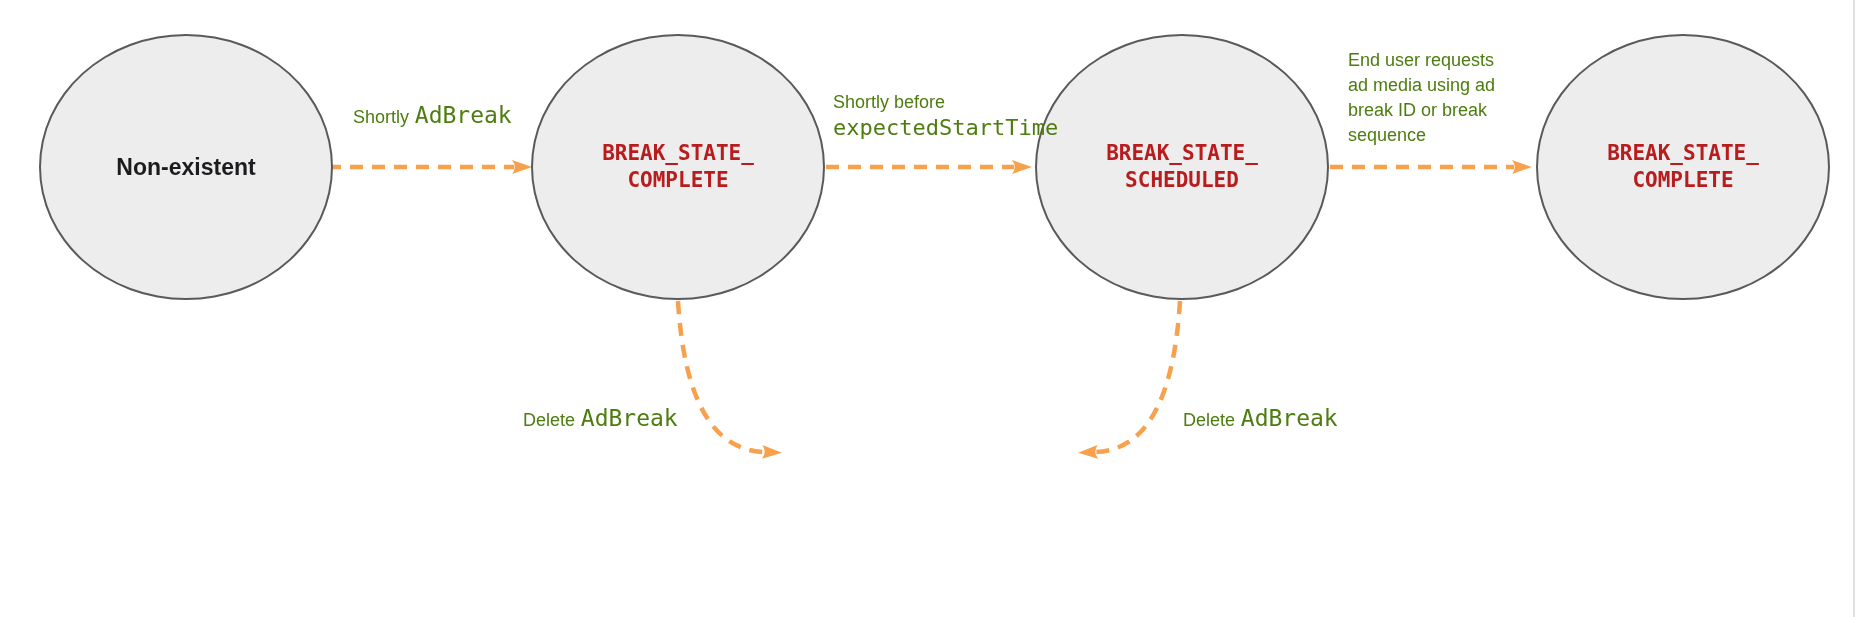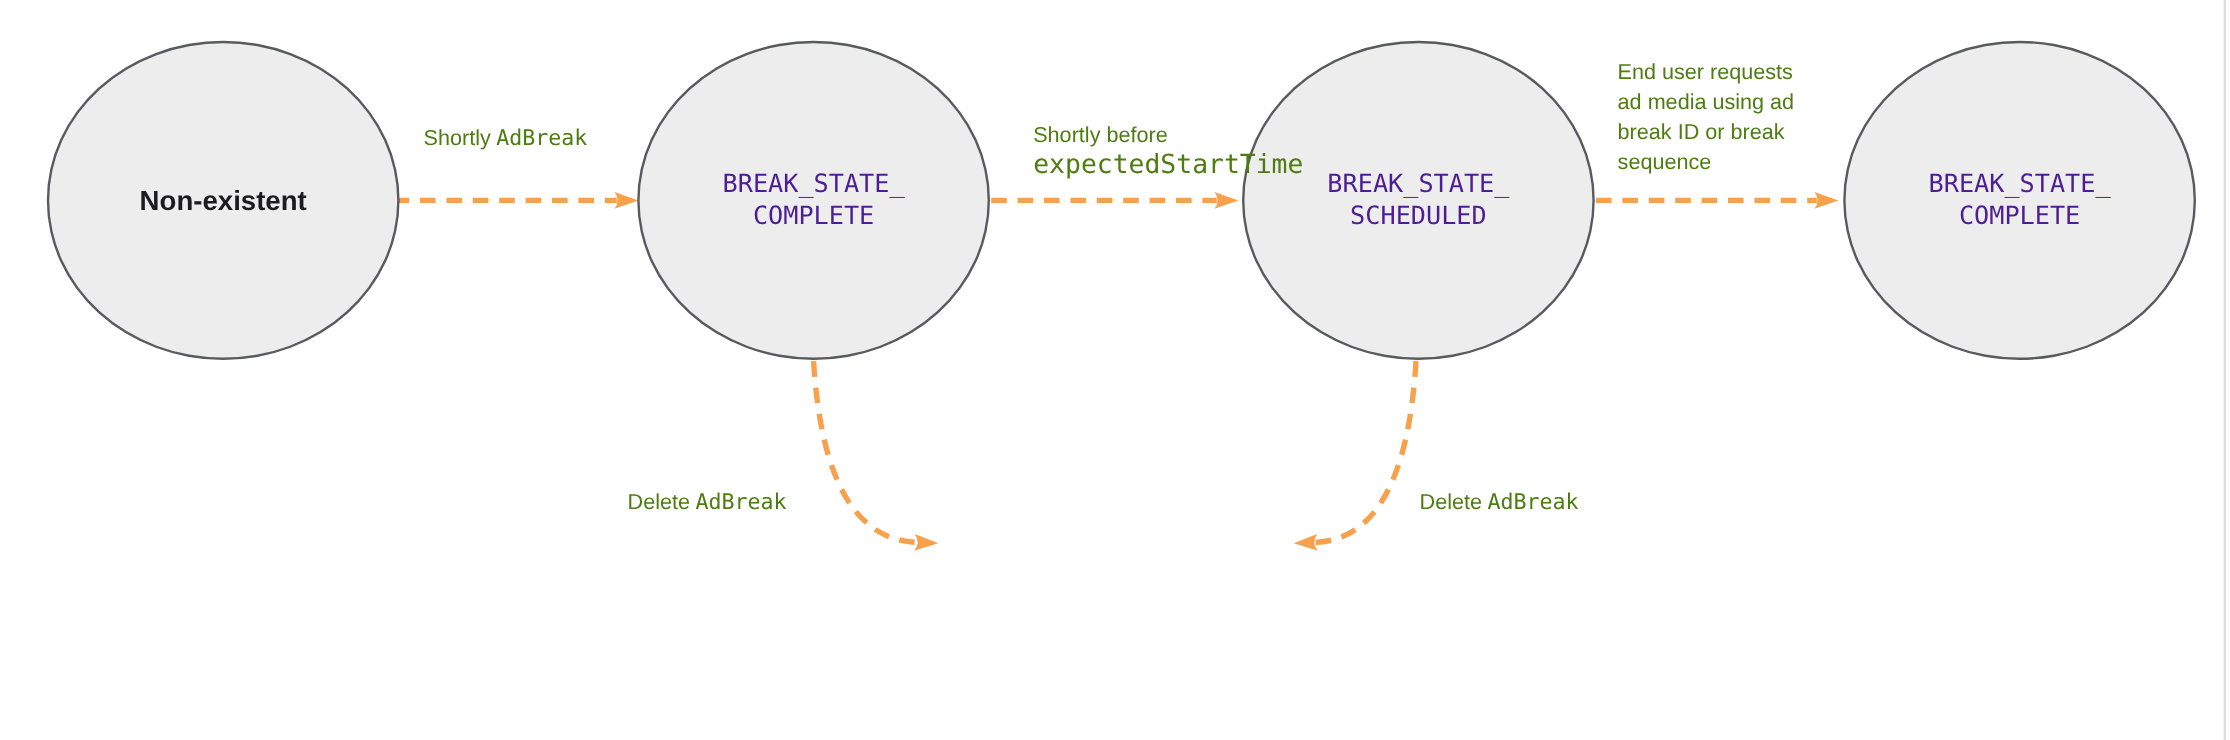--- a/index.html
+++ b/index.html
@@ -33,36 +33,36 @@
     text-align: center;
   }
   .state-label-sans {
     font-weight: bold;
     font-size: 23px;
     line-height: 27px;
     color: #1C1C1E;
   }
   .state-label-mono {
     font-family: "DejaVu Sans Mono", monospace;
-    font-weight: normal;
+    font-weight: bold;
     font-size: 21px;
     line-height: 27px;
-    color: #4c1d95;
+    color: #b91c1c;
     white-space: nowrap;
   }
   .edge-label {
     position: absolute;
     font-size: 18px;
     line-height: 25px;
     white-space: nowrap;
     color: #4d7c0f;
   }
   .lbl-code {
     font-family: "DejaVu Sans Mono", monospace;
-    font-size: 18px;
+    font-size: 23px;
     margin-left: 0.25em;
   }
   .lbl-code-block {
     font-family: "DejaVu Sans Mono", monospace;
     font-size: 22px;
   }
   .edge-divider {
     position: absolute;
     left: 1853px;
     top: 0;
@@ -71,21 +71,21 @@
     background: #DEDFE1;
   }
   
   #st-nonexistent { left: 39px;   top: 34px; }
   #st-scheduled   { left: 531px;  top: 34px; }
   #st-decisioned  { left: 1035px; top: 34px; }
   #st-complete    { left: 1536px; top: 34px; }
   #st-deleted     { left: 783px;  top: 325px; }
   
   #lbl-create     { left: 353px;  top: 103px; }
-  #lbl-shortly    { left: 833px;  top: 100px; margin-left: 28px;  }
+  #lbl-shortly    { left: 833px;  top: 90px;  }
   #lbl-enduser    { left: 1348px; top: 48px;  line-height: 25px; }
   #lbl-delete-1   { left: 523px;  top: 406px; }
   #lbl-delete-2   { left: 1183px; top: 406px; }
 </style>
 </head>
 <body>
 
 <div class="canvas">
 
   <svg class="arrows-layer" viewBox="0 0 1858 617" xmlns="http://www.w3.org/2000/svg">

